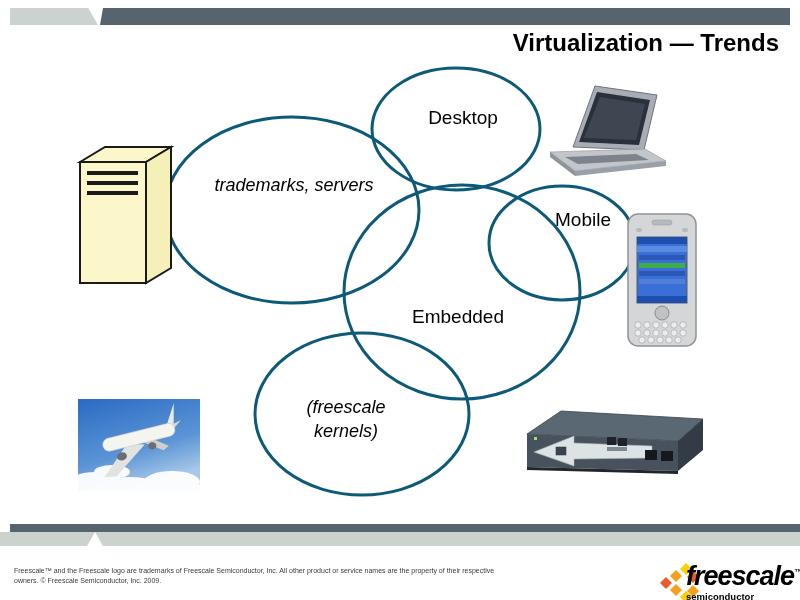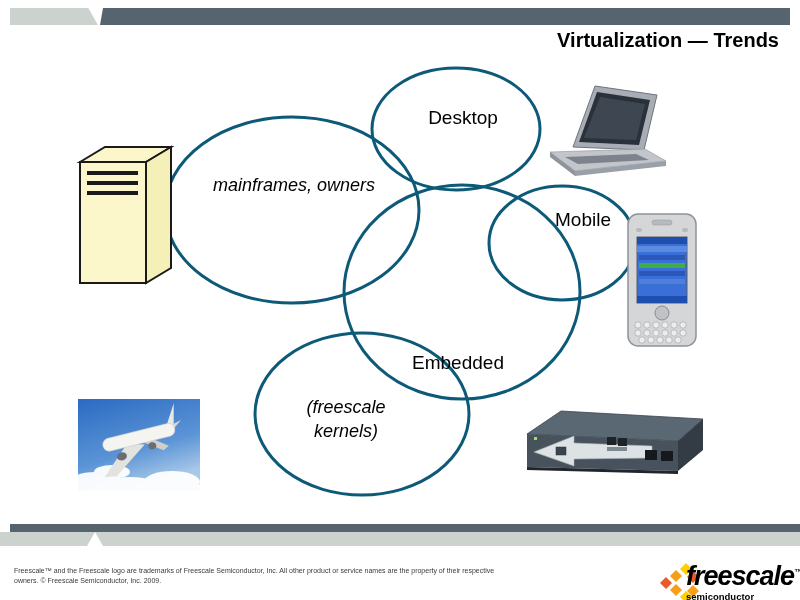--- a/index.html
+++ b/index.html
@@ -11,32 +11,32 @@
   .top-light { left:10px; top:8px; width:88px; height:17px; background:#ccd3cf;
                clip-path:polygon(0 0, 89% 0, 100% 100%, 0 100%); }
   .top-dark  { left:100px; top:8px; width:690px; height:17px; background:#56646f;
                clip-path:polygon(3px 0, 100% 0, 100% 100%, 0 100%); }
   .bot-dark  { left:10px; top:524px; width:790px; height:8px; background:#56646f; }
   .bot-light { left:0; top:532px; width:800px; height:14px; background:#ccd3cf; }
   .bot-notch { left:87px; top:532px; width:0; height:0;
                border-left:8px solid transparent; border-right:8px solid transparent;
                border-bottom:14px solid #ffffff; }
 
-  .title { top:29px; right:21px; font-size:20px; font-weight:bold; color:#000; letter-spacing:0; }
+  .title { top:29px; right:21px; font-size:24px; font-weight:bold; color:#000; letter-spacing:0; }
 
   svg.layer { left:0; top:0; width:800px; height:600px; }
   .venn-ellipse { fill:none; stroke:#0d5a78; stroke-width:3; }
 
   .vlabel { color:#000; text-align:center; font-size:19px; line-height:24px; }
   .vlabel .it { font-style:italic; font-size:18px; }
 
   .lbl-enterprise { left:164px; top:173px; width:260px; }
   .lbl-desktop    { left:398px; top:106px; width:130px; }
   .lbl-mobile     { left:523px; top:208px; width:120px; }
-  .lbl-embedded   { left:383px; top:305px; width:150px;margin-top:46px; }
+  .lbl-embedded   { left:383px; top:305px; width:150px; }
   .lbl-aerospace  { left:261px; top:395px; width:170px; }
 
   .footer-text { left:14px; top:566px; width:630px; font-size:7px; line-height:9.5px; color:#3a3a3a; }
 
   .logo { left:650px; top:545px; width:142px; height:52px;margin-top:16px; }
   .logo-word { left:36px; top:0px; font-size:27px; font-weight:bold; font-style:italic;
                letter-spacing:-1px; color:#000; white-space:nowrap; }
   .logo-tm { font-size:9px; font-style:normal; vertical-align:10px; letter-spacing:0; }
   .logo-tag { left:36px; top:30px; width:100px; text-align:left; font-size:9.5px;
               font-weight:bold; color:#000; }
@@ -51,21 +51,21 @@
 
 <svg class="abs layer" viewBox="0 0 800 600">
   <ellipse class="venn-ellipse" cx="462" cy="292" rx="118" ry="107" fill="#bde5f8"></ellipse>
   <ellipse class="venn-ellipse" cx="292" cy="210" rx="127" ry="93"></ellipse>
   <ellipse class="venn-ellipse" cx="456" cy="129" rx="84" ry="61"></ellipse>
   <ellipse class="venn-ellipse" cx="562" cy="243" rx="73" ry="57"></ellipse>
   <ellipse class="venn-ellipse" cx="362" cy="414" rx="107" ry="81"></ellipse>
 </svg>
 
 <div class="abs vlabel lbl-enterprise">
-  <div class="it">mainframes, owners</div>
+  <div class="it">trademarks, servers</div>
 </div>
 <div class="abs vlabel lbl-desktop">Desktop</div>
 <div class="abs vlabel lbl-mobile">Mobile</div>
 <div class="abs vlabel lbl-embedded">Embedded</div>
 <div class="abs vlabel lbl-aerospace">
   <div class="it">(freescale</div>
   <div class="it">kernels)</div>
 </div>
 
 <svg class="abs layer" viewBox="0 0 800 600">

